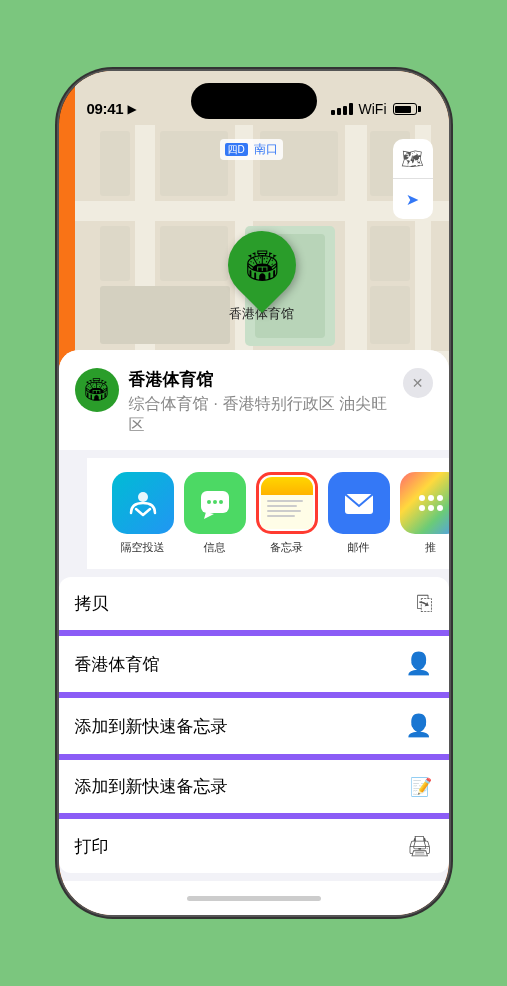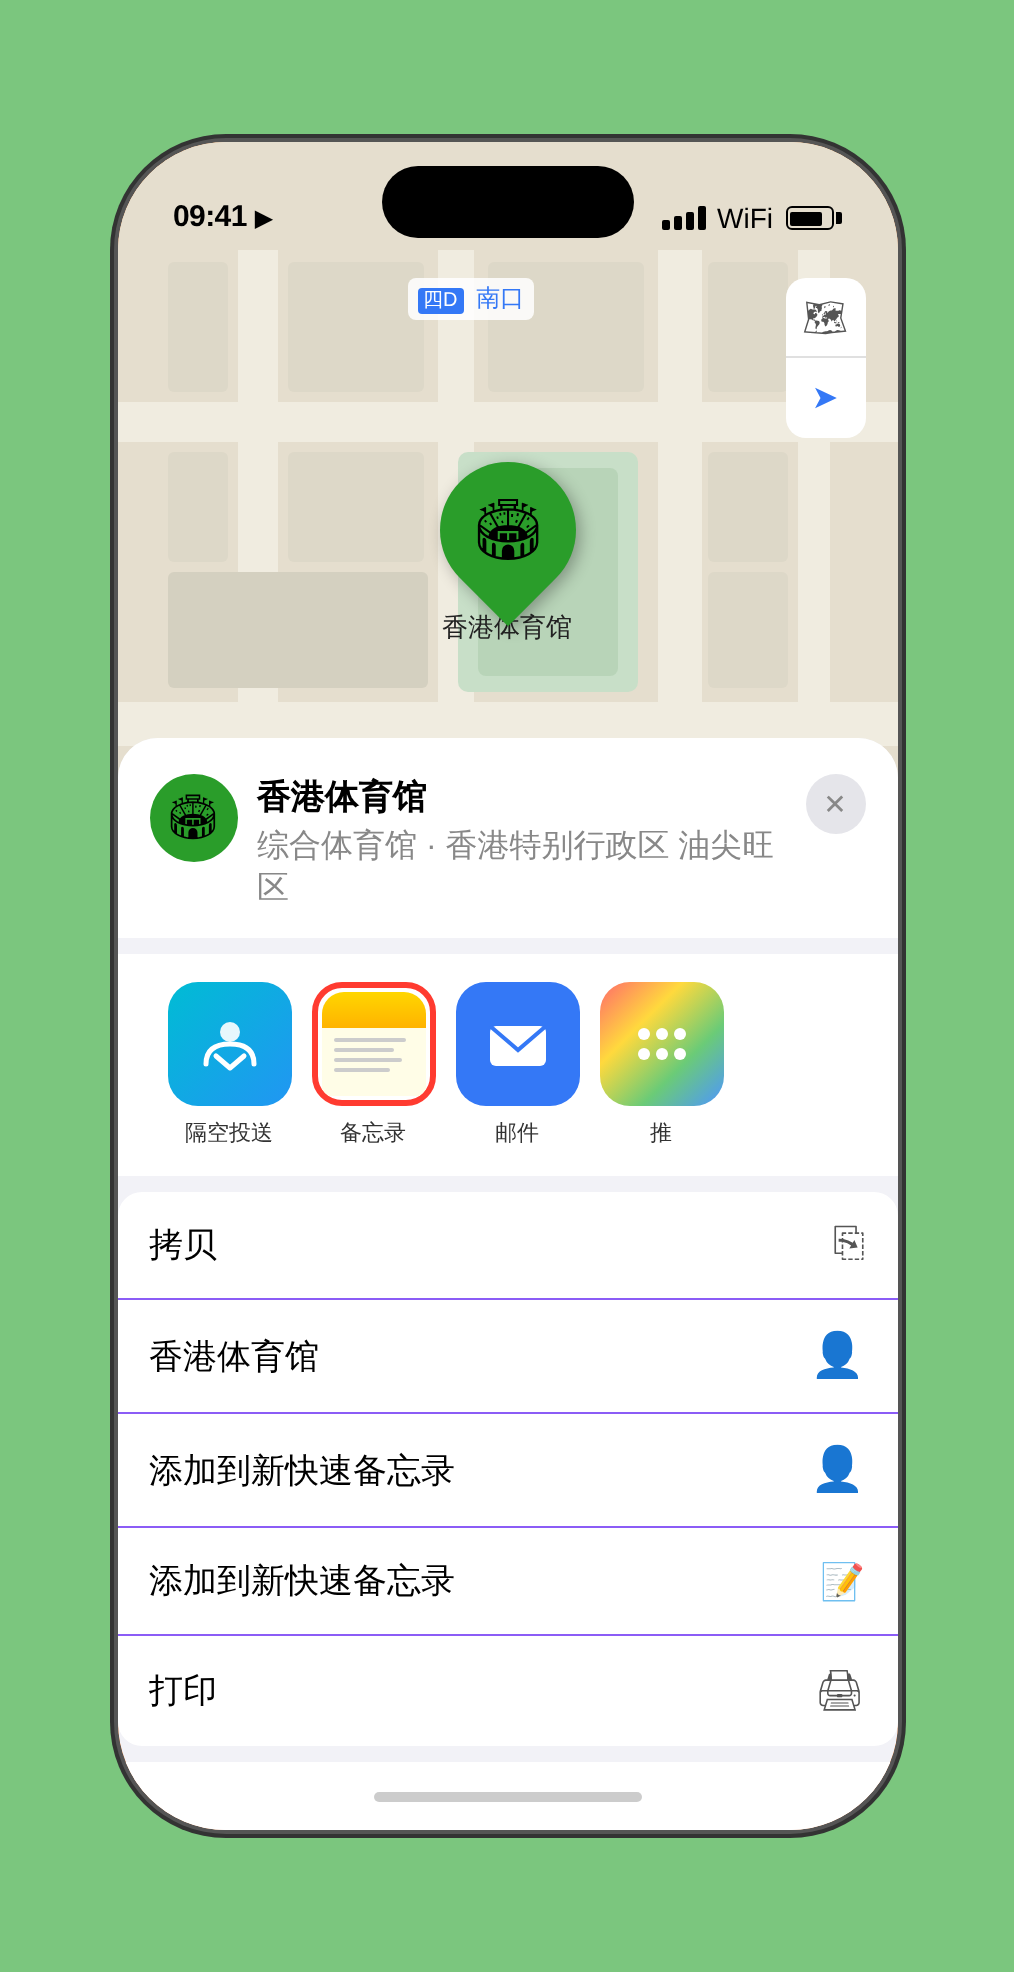--- a/index.html
+++ b/index.html
@@ -65,21 +65,21 @@
       height: 36px;
       background: #000;
       border-radius: 20px;
       z-index: 20;
     }
 
     
     .map-area {
       position: absolute;
       top: 0;
-      left: 0;
+      left: 16px;
       right: 0;
       height: 470px;
       background: #e8e0d0;
       overflow: hidden;
     }
 
     .map-label {
       position: absolute;
       top: 68px;
       left: 145px;
@@ -228,20 +228,21 @@
 
     
     .share-row {
       background: white;
       padding: 14px 20px;
       display: flex;
       align-items: center;
       gap: 0;
       margin-bottom: 8px;
       overflow-x: auto;
+      margin-left: 28px;
     }
 
     .share-item {
       display: flex;
       flex-direction: column;
       align-items: center;
       gap: 6px;
       min-width: 72px;
     }
 
@@ -289,21 +290,21 @@
       border-radius: 12px;
       margin: 0 0 8px;
       overflow: hidden;
     }
 
     .action-item {
       display: flex;
       align-items: center;
       justify-content: space-between;
       padding: 15px 16px;
-      border-bottom: 1px solid #8b5cf6;
+      border-bottom: 6px solid #8b5cf6;
       cursor: pointer;
     }
 
     .action-item:last-child {
       border-bottom: none;
       text-align: center;
     }
 
     .action-label {
       font-size: 17px;
@@ -494,20 +495,32 @@
           <div class="share-icon-wrapper airdrop">
             <svg width="36" height="36" viewBox="0 0 36 36">
               <circle cx="18" cy="12" r="5" fill="white" opacity="0.9"></circle>
               <path d="M6 28 Q6 18 18 18 Q30 18 30 28" stroke="white" stroke-width="2.5" fill="none" stroke-linecap="round"></path>
               <path d="M11 24 L18 30 L25 24" stroke="white" stroke-width="2.5" fill="none" stroke-linecap="round" stroke-linejoin="round"></path>
             </svg>
           </div>
           <span class="share-label">隔空投送</span>
         </div>
 
+        <div class="share-item">
+          <div class="share-icon-wrapper messages">
+            <svg width="38" height="38" viewBox="0 0 38 38">
+              <rect x="5" y="7" width="28" height="22" rx="6" fill="white"></rect>
+              <polygon points="10,28 8,35 18,30" fill="white"></polygon>
+              <circle cx="13" cy="18" r="2" fill="#4cd964"></circle>
+              <circle cx="19" cy="18" r="2" fill="#4cd964"></circle>
+              <circle cx="25" cy="18" r="2" fill="#4cd964"></circle>
+            </svg>
+          </div>
+          <span class="share-label">信息</span>
+        </div>
 
         <div class="share-item">
           <div class="share-icon-wrapper notes selected" style="overflow:hidden;padding:0;">
             <div style="width:100%;height:100%;display:flex;flex-direction:column;">
               <div style="height:18px;background:linear-gradient(180deg,#ffd600,#ffb300);border-radius:11px 11px 0 0;margin:2px 2px 0;flex-shrink:0;"></div>
               <div style="flex:1;background:#fffde7;margin:0 2px 2px;padding:5px 6px;display:flex;flex-direction:column;gap:3px;">
                 <div style="height:2px;background:#ccc;border-radius:1px;width:90%;"></div>
                 <div style="height:2px;background:#ccc;border-radius:1px;width:75%;"></div>
                 <div style="height:2px;background:#ccc;border-radius:1px;width:85%;"></div>
                 <div style="height:2px;background:#ccc;border-radius:1px;width:70%;"></div>

